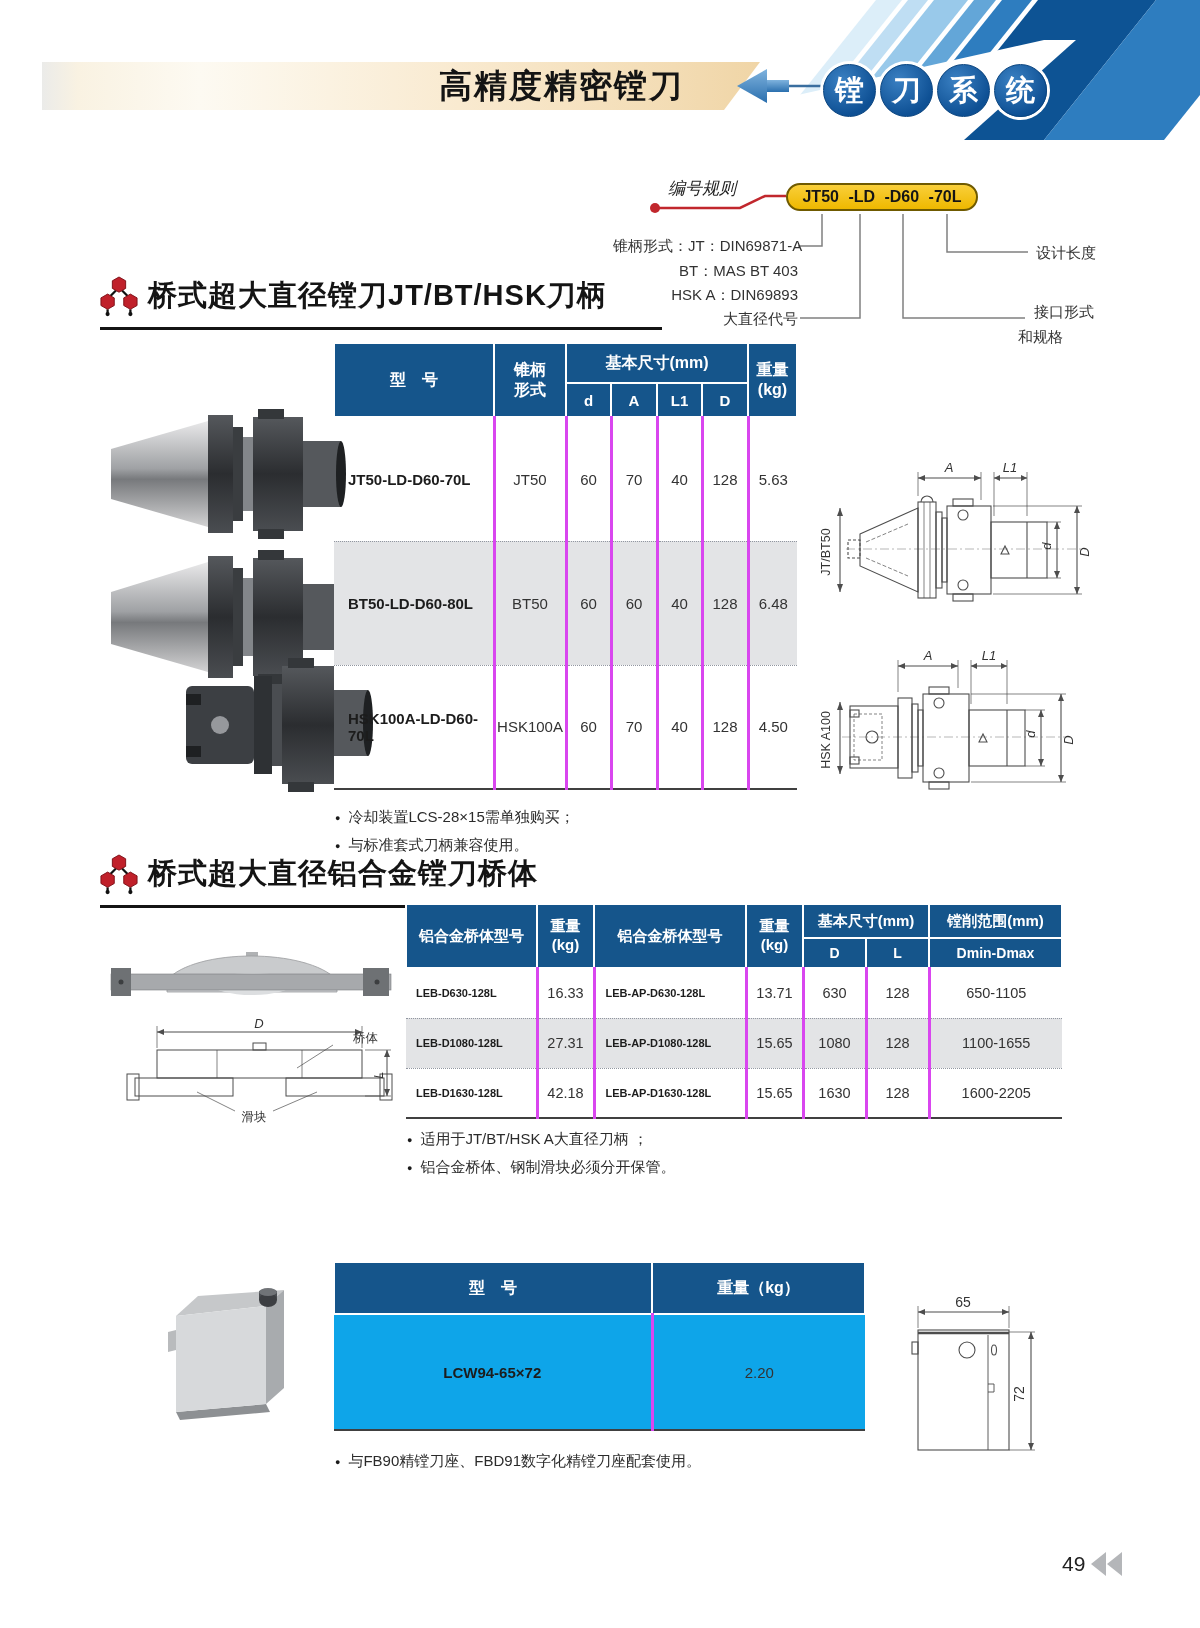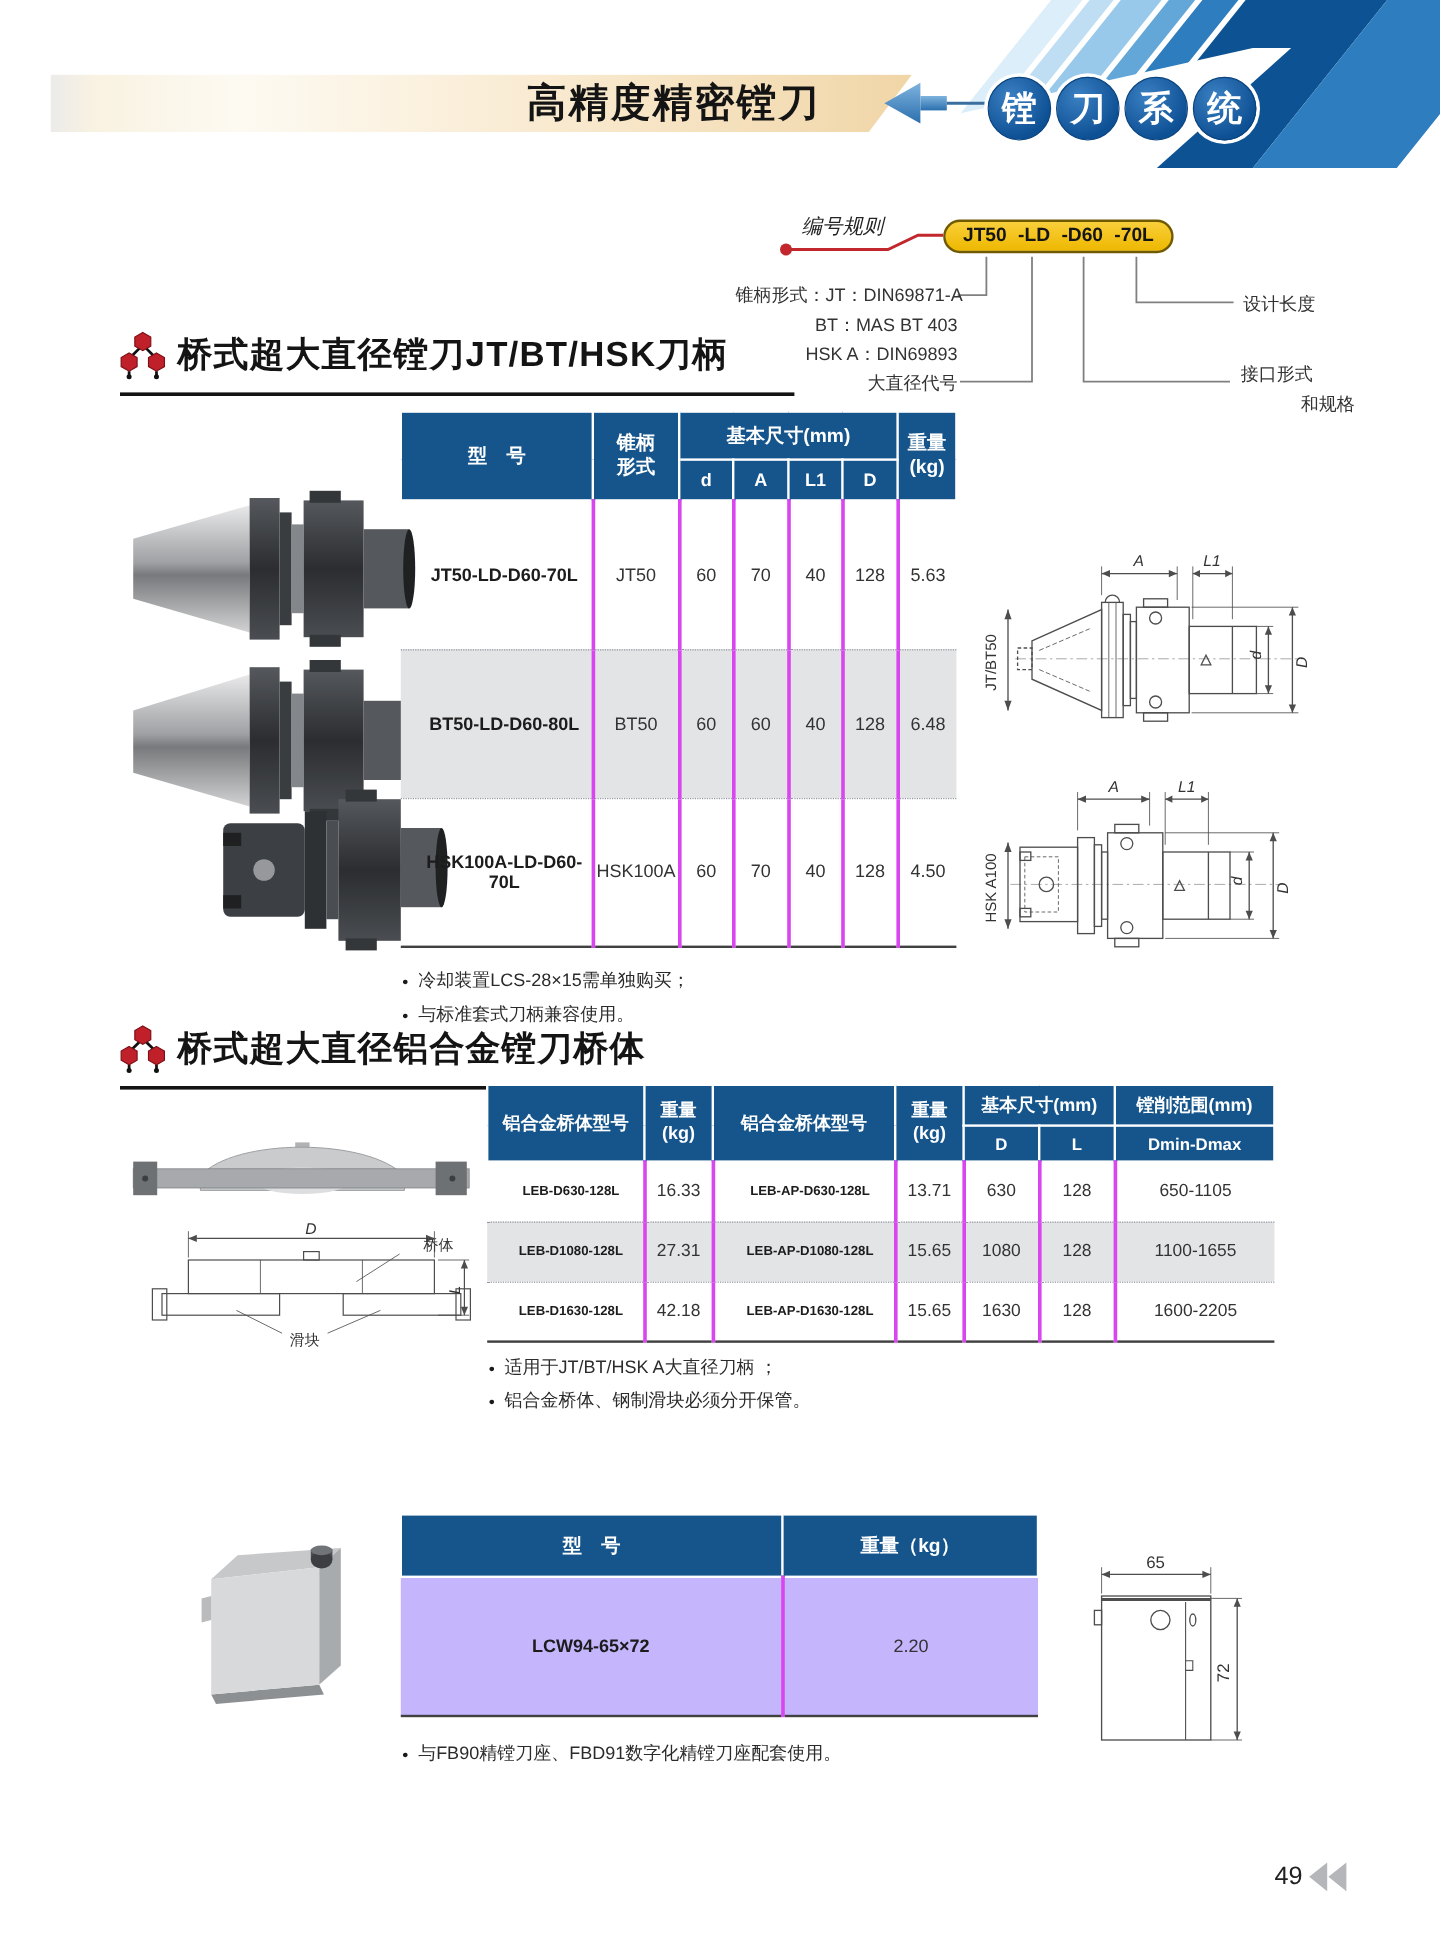--- a/index.html
+++ b/index.html
@@ -34,30 +34,30 @@
 
 
 .tblwrap{position:absolute}
 table{border-collapse:collapse;table-layout:fixed;width:100%}
 th{background:#15558b;color:#fff;font-weight:700;border:2px solid #fff;text-align:center;vertical-align:middle}
 td{text-align:center;vertical-align:middle;color:#333}
 td+td{border-left:3px solid #d946ef}
 tbody tr+tr td{border-top:1px dotted #9196a0}
 .t1 th{font-size:16px}.t1 td{font-size:15px;height:124px}
 .t1 tr.h1 th{height:40px}.t1 tr.h2 th{height:34px;font-size:15px}
-.t1 td.model,.t2 td.model{font-weight:700;color:#1c1c1c;text-align:center;padding-left:14px}
+.t1 td.model,.t2 td.model{font-weight:700;color:#1c1c1c;text-align:left;padding-left:14px}
 .t1{border-bottom:2px solid #404040}
 tr.alt td{background:#e3e4e6}
 .t2 th{font-size:15px}.t2 tr.h2 th{font-size:14px}
 .t2 tr.h1 th{height:34px}.t2 tr.h2 th{height:30px}
 .t2 td{font-size:14.5px;height:50px}
 .t2 td.model{font-size:11px;padding-left:10px}
 .t2{border-bottom:2px solid #404040}
 .t3 th{font-size:16px;height:52px}
-.t3 td{font-size:15px;height:116px;background:#c4b5fd}
+.t3 td{font-size:15px;height:116px;background:#0ea5e9}
 .t3 td.model{font-weight:700;color:#1c1c1c}
 .t3{border-bottom:2px solid #404040}
 .two-line span{display:block;line-height:1.25}
 
 
 .notes{position:absolute}
 .note{display:flex;align-items:flex-start;margin-bottom:9px;font-size:15px;color:#2b2b2b}
 .note .b{font-size:9px;margin:5px 8px 0 2px;color:#1a1a1a}
 
 
@@ -123,21 +123,21 @@
     <polyline points="347,54 347,92 428,92" fill="none" stroke="#808080" stroke-width="1.5"></polyline>
   </svg>
   <div class="numlabel">编号规则</div>
   <div class="pill">JT50 -LD -D60 -70L</div>
   <div class="anno" style="left:613px;top:237px;width:185px;text-align:right">锥柄形式：JT：DIN69871-A</div>
   <div class="anno" style="left:613px;top:262px;width:185px;text-align:right">BT：MAS BT 403</div>
   <div class="anno" style="left:613px;top:286px;width:185px;text-align:right">HSK A：DIN69893</div>
   <div class="anno" style="left:658px;top:310px;width:140px;text-align:right">大直径代号</div>
   <div class="anno" style="left:1036px;top:244px">设计长度</div>
   <div class="anno" style="left:1034px;top:303px">接口形式</div>
-  <div class="anno" style="left:1084px;top:328px">和规格</div>
+  <div class="anno" style="left:1018px;top:328px">和规格</div>
 
   <div class="sec-title" style="left:100px;top:274px;width:562px">
     <svg width="38" height="44" viewBox="0 0 40 44">
       <line x1="17" y1="16" x2="11" y2="22" stroke="#111" stroke-width="2.4"></line>
       <line x1="23" y1="16" x2="29" y2="22" stroke="#111" stroke-width="2.4"></line>
       <line x1="8" y1="36" x2="8" y2="41" stroke="#111" stroke-width="2.4"></line>
       <line x1="32" y1="36" x2="32" y2="41" stroke="#111" stroke-width="2.4"></line>
       <circle cx="8" cy="41" r="2.2" fill="#111"></circle>
         <circle cx="32" cy="41" r="2.2" fill="#111"></circle>
       <polygon points="20,2 27,6 27,14 20,18 13,14 13,6" fill="#c0202a" stroke="#7d0f16"></polygon>

